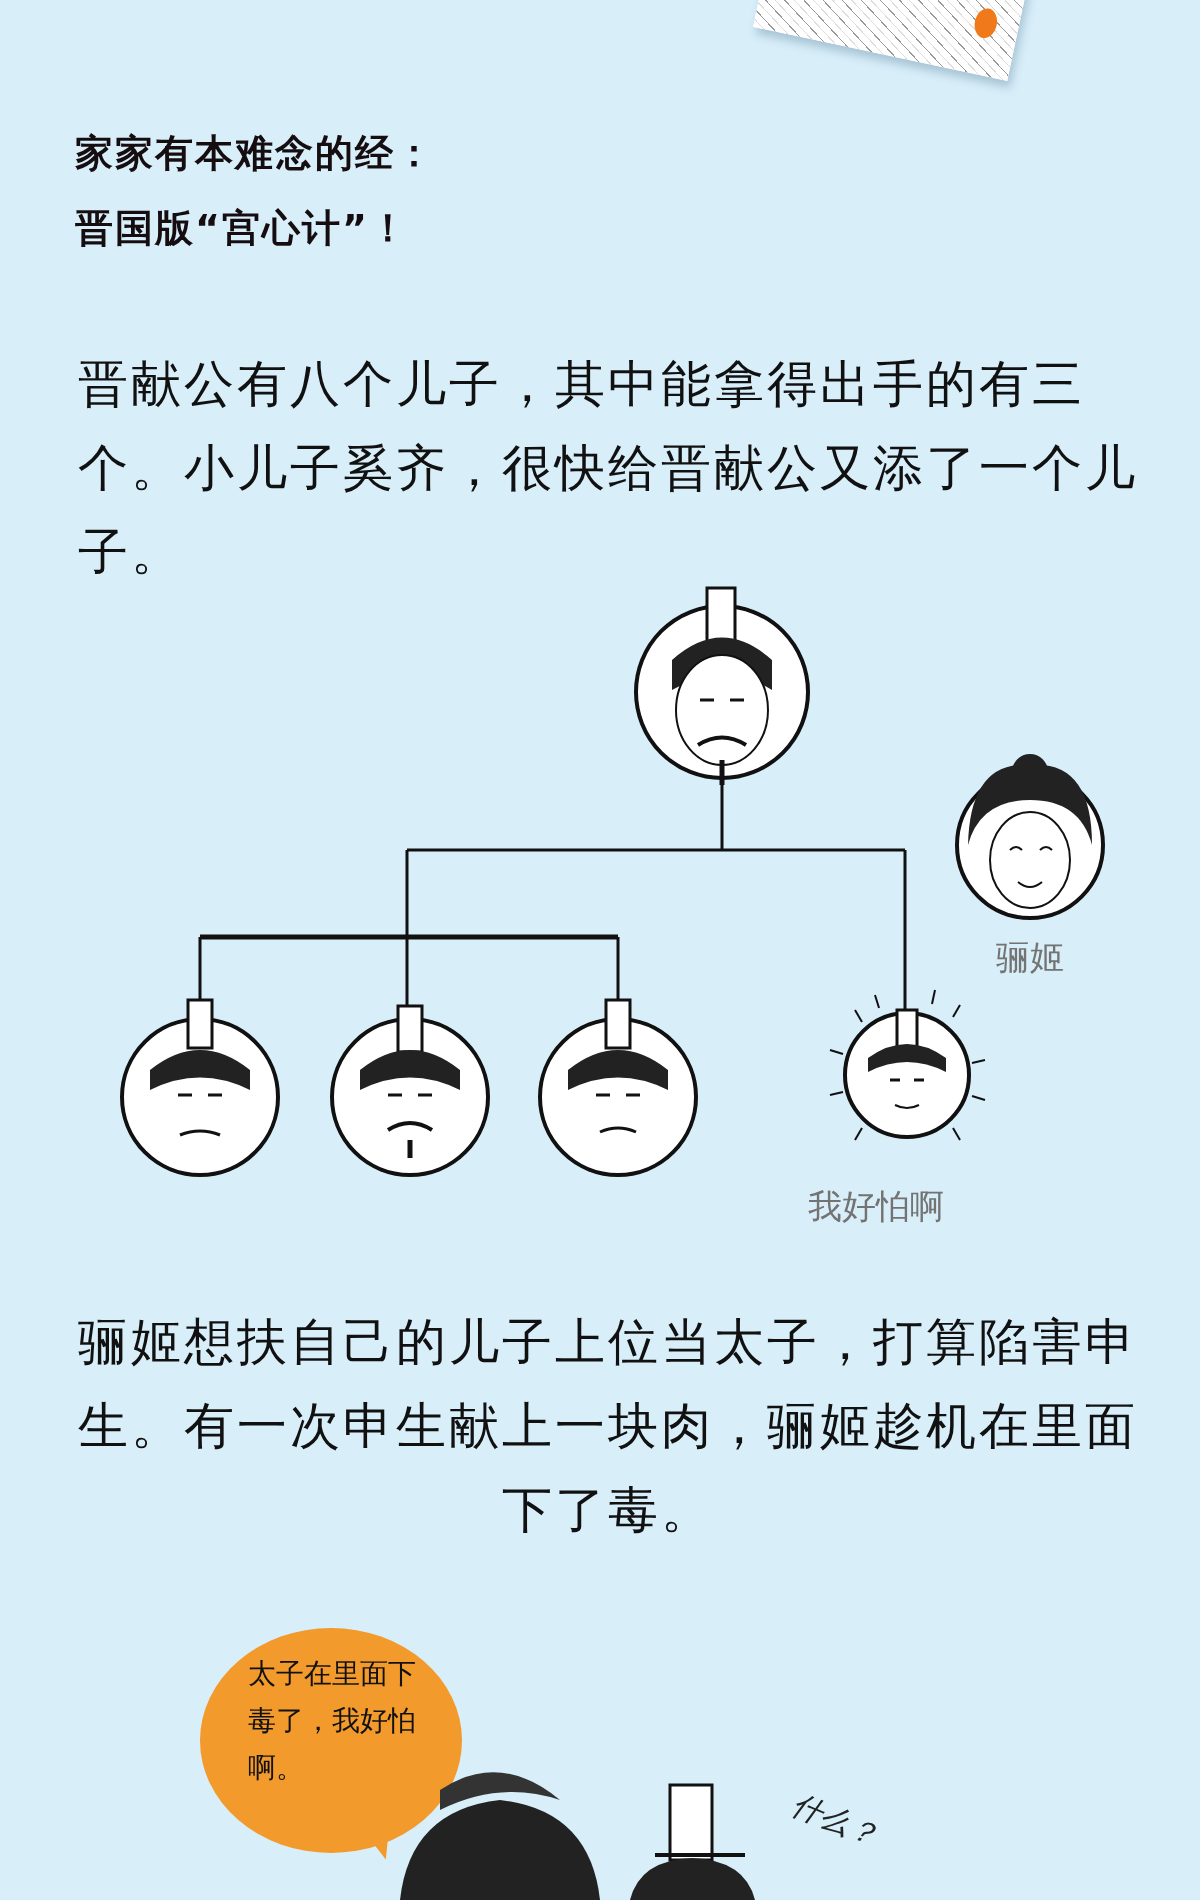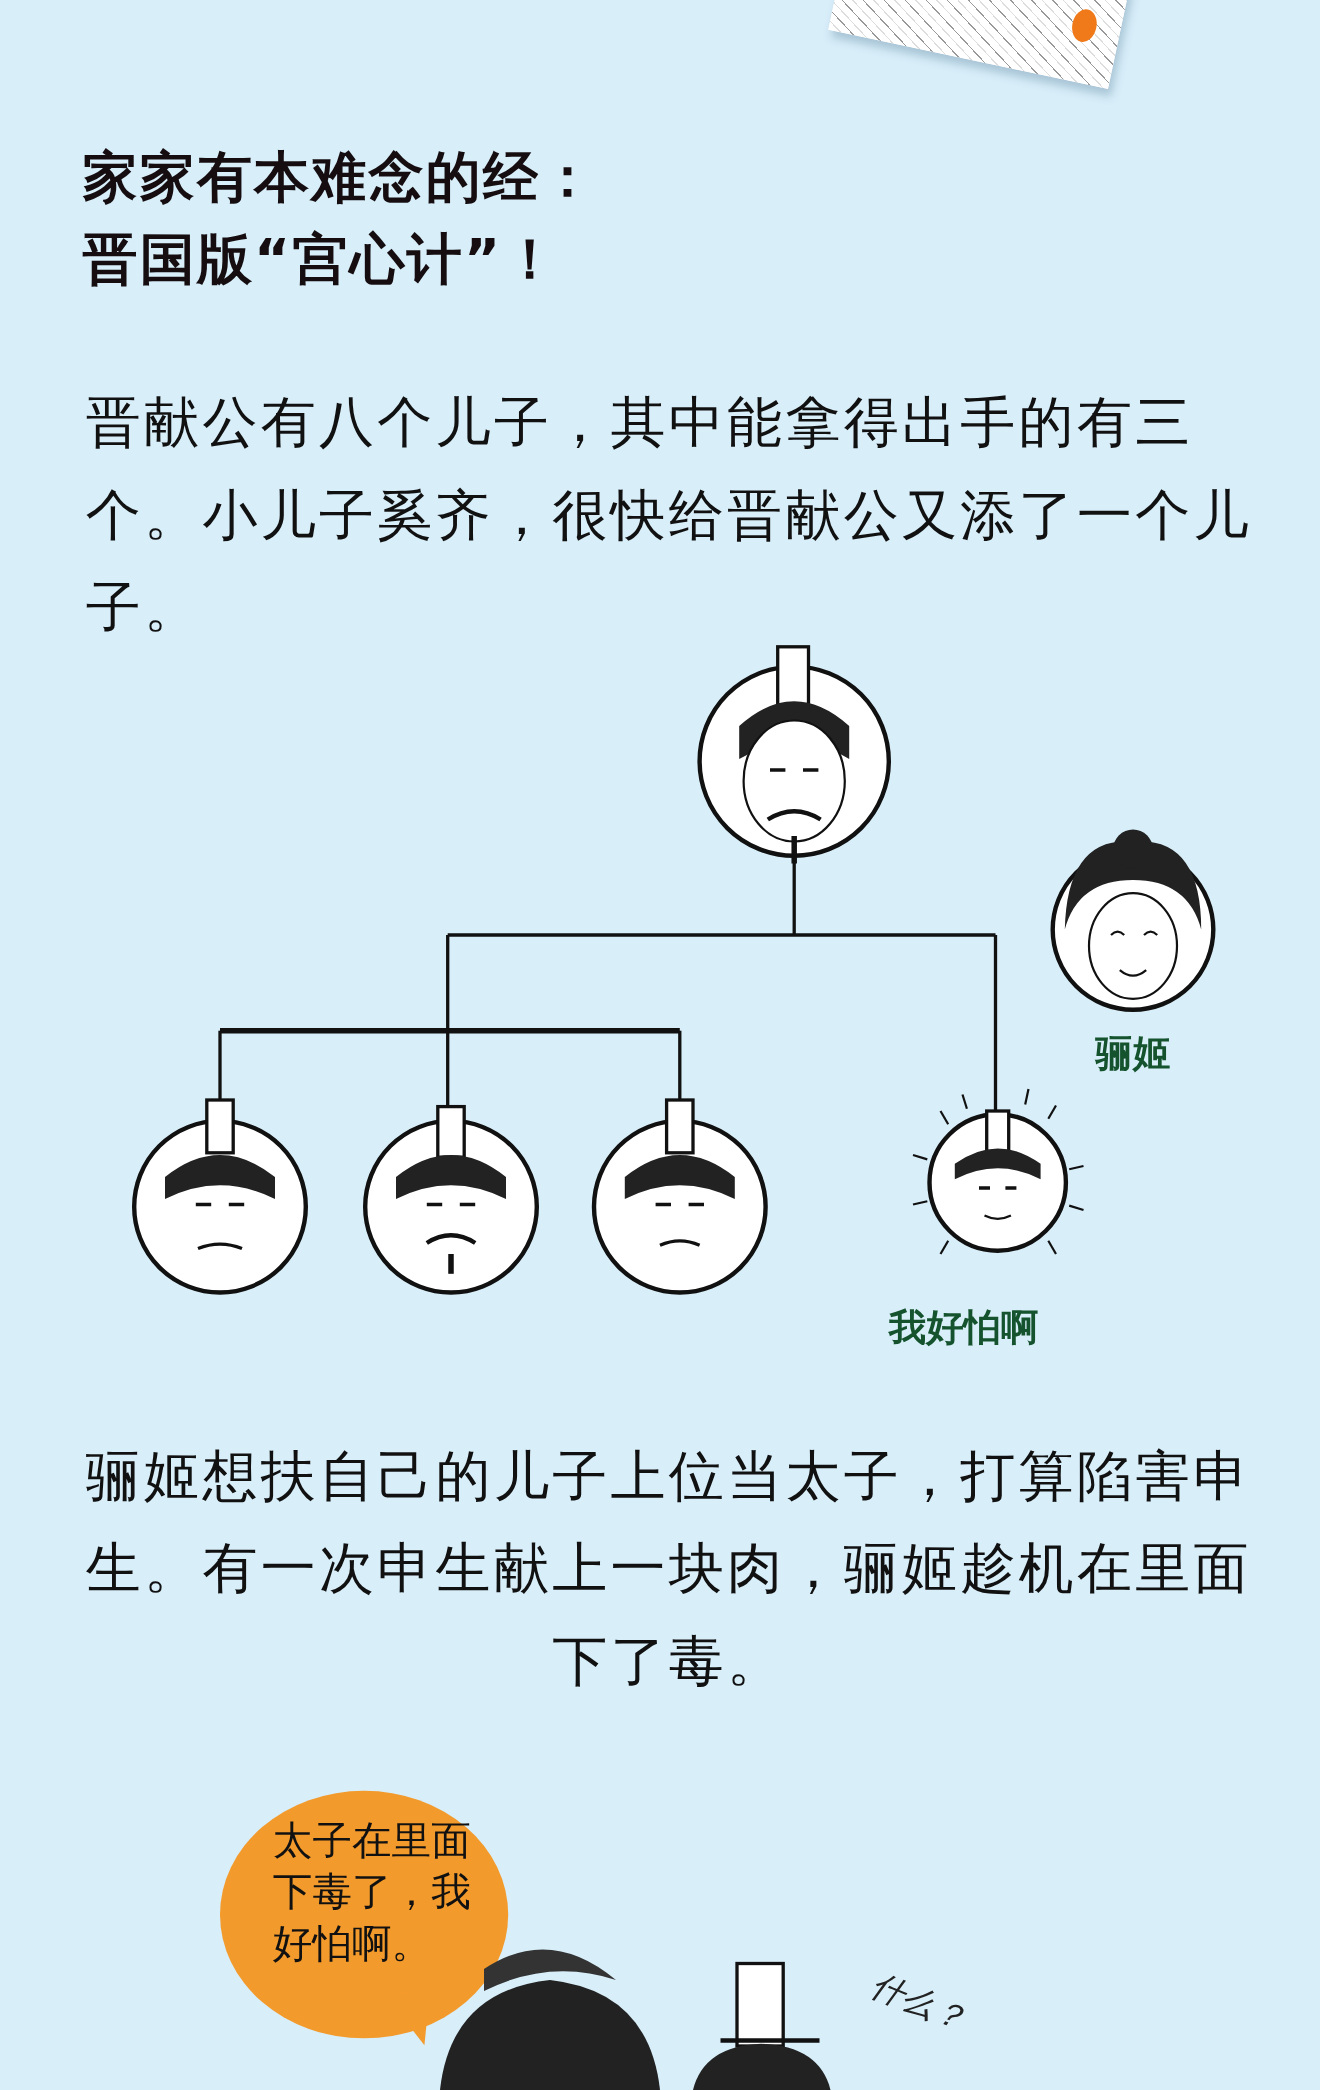--- a/index.html
+++ b/index.html
@@ -1,26 +1,26 @@
 <!DOCTYPE html>
 <html><head>
 <meta charset="utf-8">
 <style>
   html,body{margin:0;padding:0;}
   body{width:1200px;height:1900px;background:#d8eef9;position:relative;overflow:hidden;font-family:"DejaVu Sans",sans-serif;color:#111;}
   .abs{position:absolute;}
-  .title{left:75px;font-weight:bold;font-size:50px;letter-spacing:2px;color:#150d10;white-space:nowrap;}
+  .title{left:75px;font-weight:bold;font-size:38px;letter-spacing:2px;color:#150d10;white-space:nowrap;}
   .para{left:78px;width:1060px;font-size:50px;line-height:84px;letter-spacing:3px;color:#111;}
   .book{left:760px;top:-40px;width:260px;height:95px;background:#fff;transform:rotate(12deg);box-shadow:4px 6px 8px rgba(80,120,150,.35);overflow:hidden;}
   .book .sketch{position:absolute;inset:0;background:repeating-linear-gradient(35deg,#fff 0 6px,#ddd 6px 7px,#fff 7px 13px,#999 13px 14px);}
   .book .badge{position:absolute;right:22px;top:28px;width:22px;height:30px;border-radius:50%;background:#f07a1a;}
-  .label{font-weight:bold;color:#14532d;font-size:34px;white-space:nowrap;}
+  .label{font-weight:normal;color:#737373;font-size:34px;white-space:nowrap;}
   .bubble{left:200px;top:1628px;width:262px;height:225px;background:#f39a2c;border-radius:50%;}
   .bubble-tail{left:360px;top:1810px;width:0;height:0;border-left:18px solid transparent;border-right:22px solid transparent;border-top:50px solid #f39a2c;transform:rotate(-18deg);}
-  .bubble-text{left:248px;top:1650px;width:190px;font-size:36px;line-height:47px;color:#111;}
+  .bubble-text{left:248px;top:1650px;width:190px;font-size:28px;line-height:47px;color:#111;}
   .whatsit{left:790px;top:1800px;font-size:30px;transform:rotate(22deg);color:#222;font-style:italic;}
   svg{position:absolute;left:0;top:0;}
 </style>
 </head>
 <body>
 
 <div class="abs book">
   <div class="sketch"></div>
   <div class="badge"></div>
 </div>

